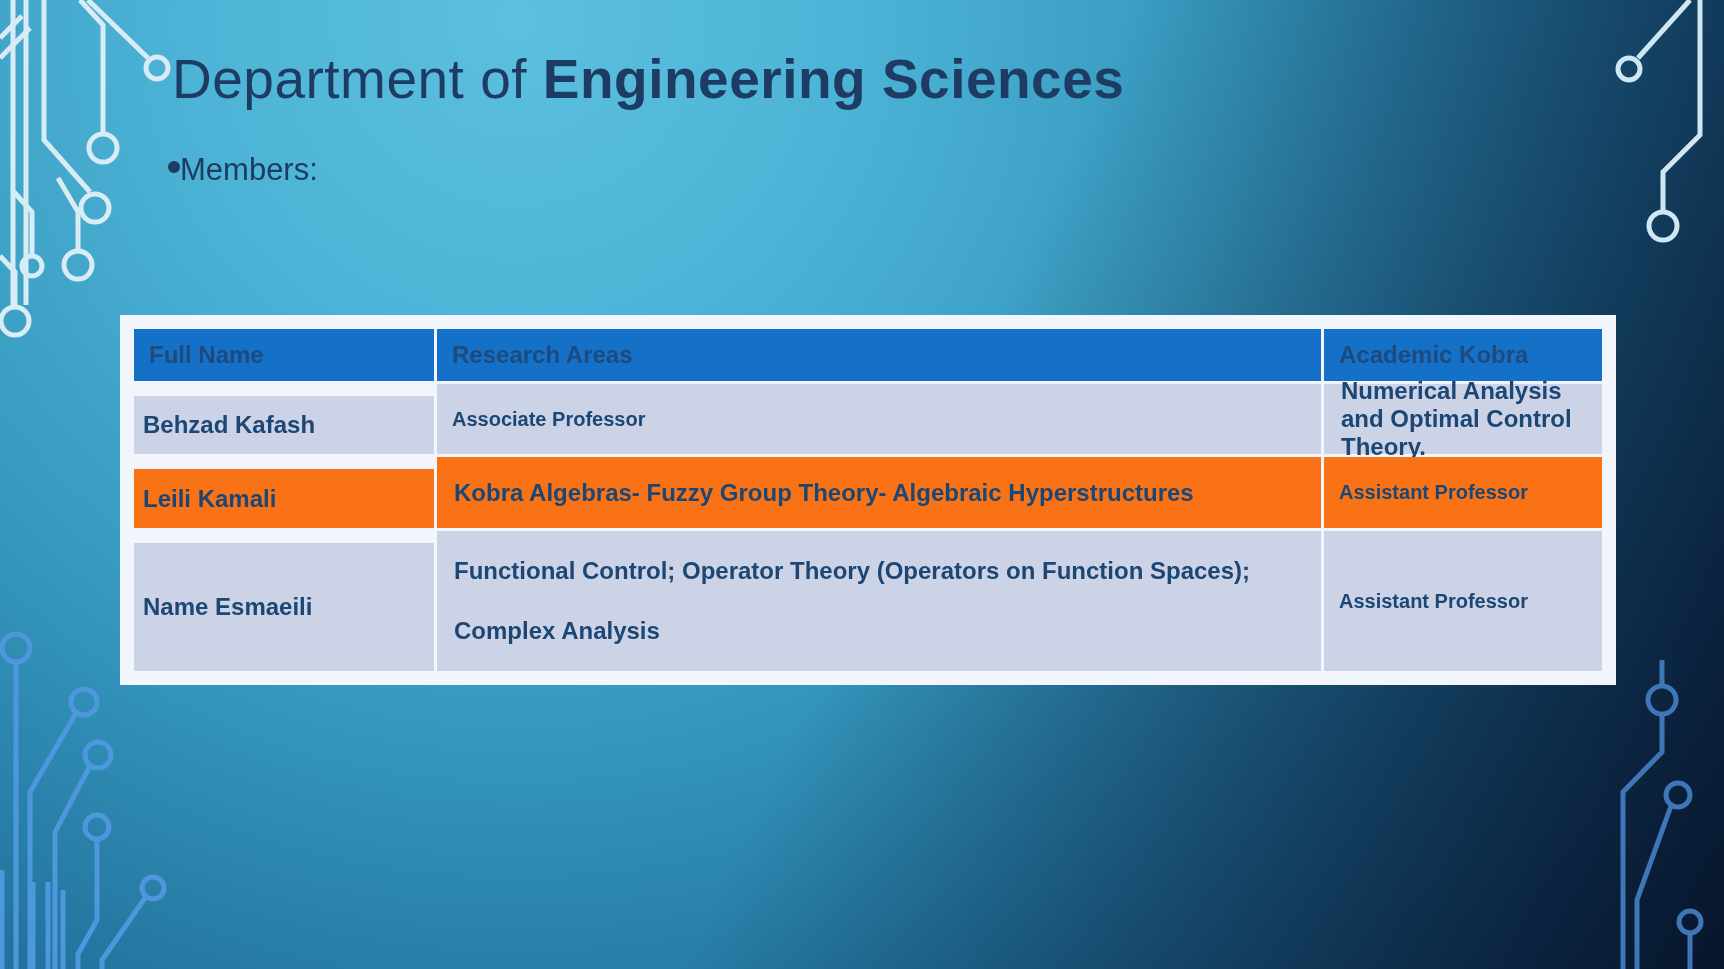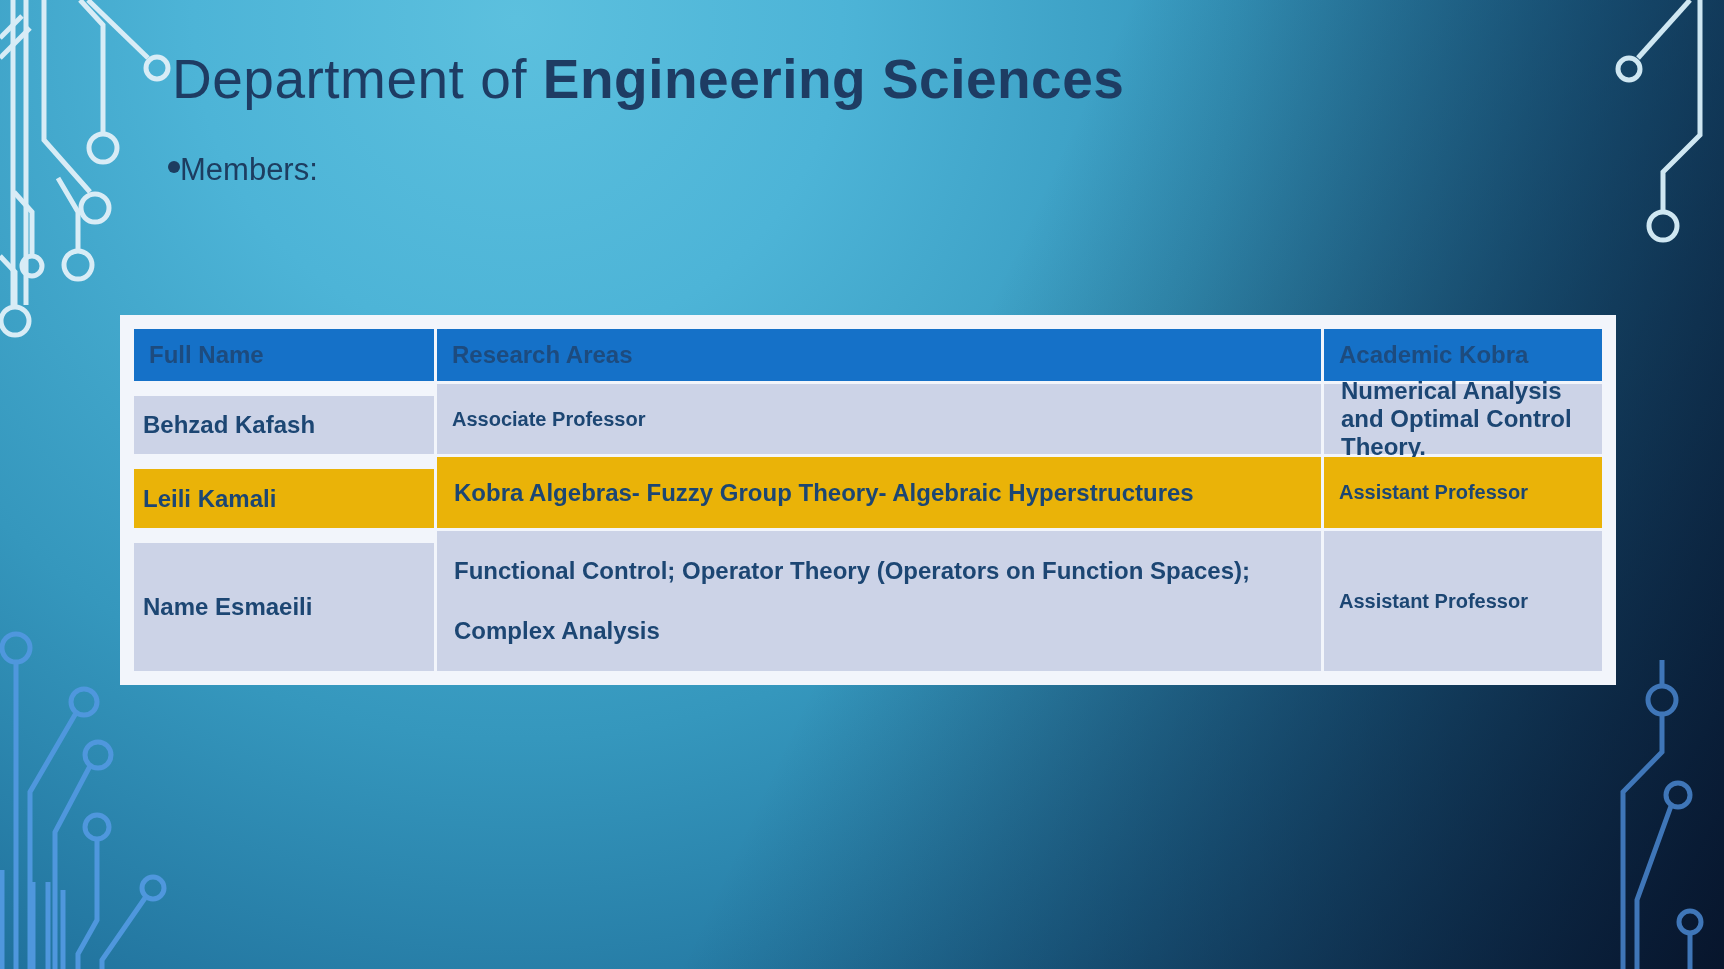--- a/index.html
+++ b/index.html
@@ -35,21 +35,21 @@
     grid-template-rows:52px 70px 71px 140px;
     gap:3px;padding:14px;
     background:#f2f5fb;
   }
   .cell{display:flex;align-items:center;color:#1c4673;font-weight:700;}
   .th{background:#1571c8;color:#1d4b7e;font-size:24px;padding-left:15px;}
   .name{font-size:24px;padding-left:9px;margin-top:12px;}
   .research{font-size:24px;padding-left:17px;padding-right:10px;flex-direction:column;align-items:flex-start;justify-content:center;gap:32px;}
   .rank{font-size:20px;padding-left:15px;}
   .rowA{background:#ccd3e7;}
-  .rowB{background:#eab308;}
+  .rowB{background:#f97316;}
 </style>
 </head>
 <body>
 
 <div class="slide">
 
   <svg class="circuit tl" width="340" height="340" viewBox="0 0 340 340" fill="none" stroke="#d8ecf6" stroke-width="5">
     <path d="M0 58 L30 28"></path>
     <path d="M0 38 L22 16"></path>
     <path d="M13 0 V305"></path>

